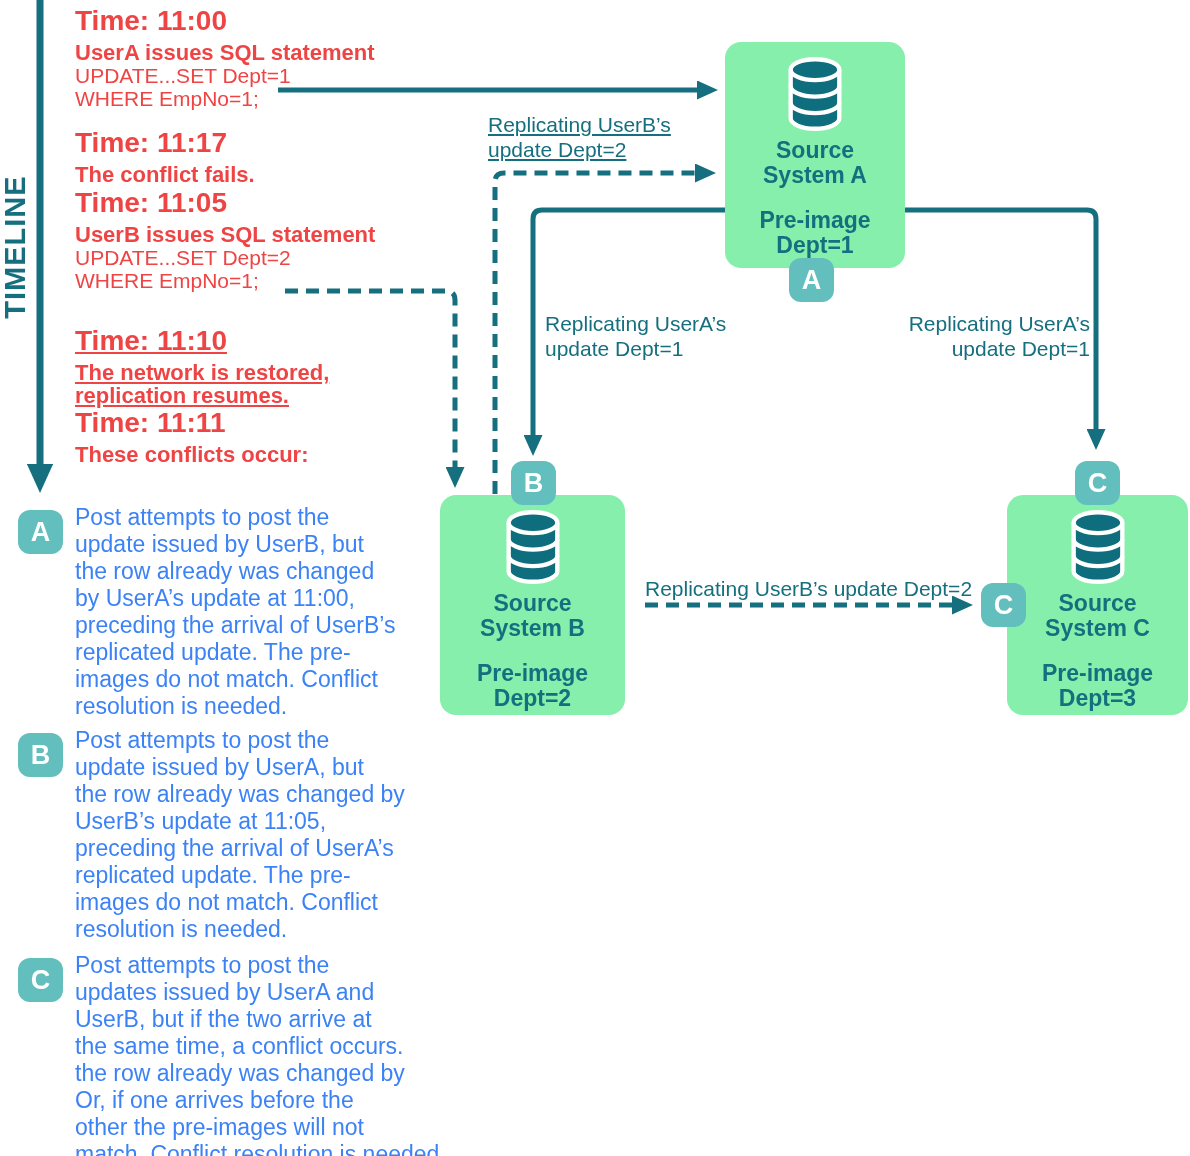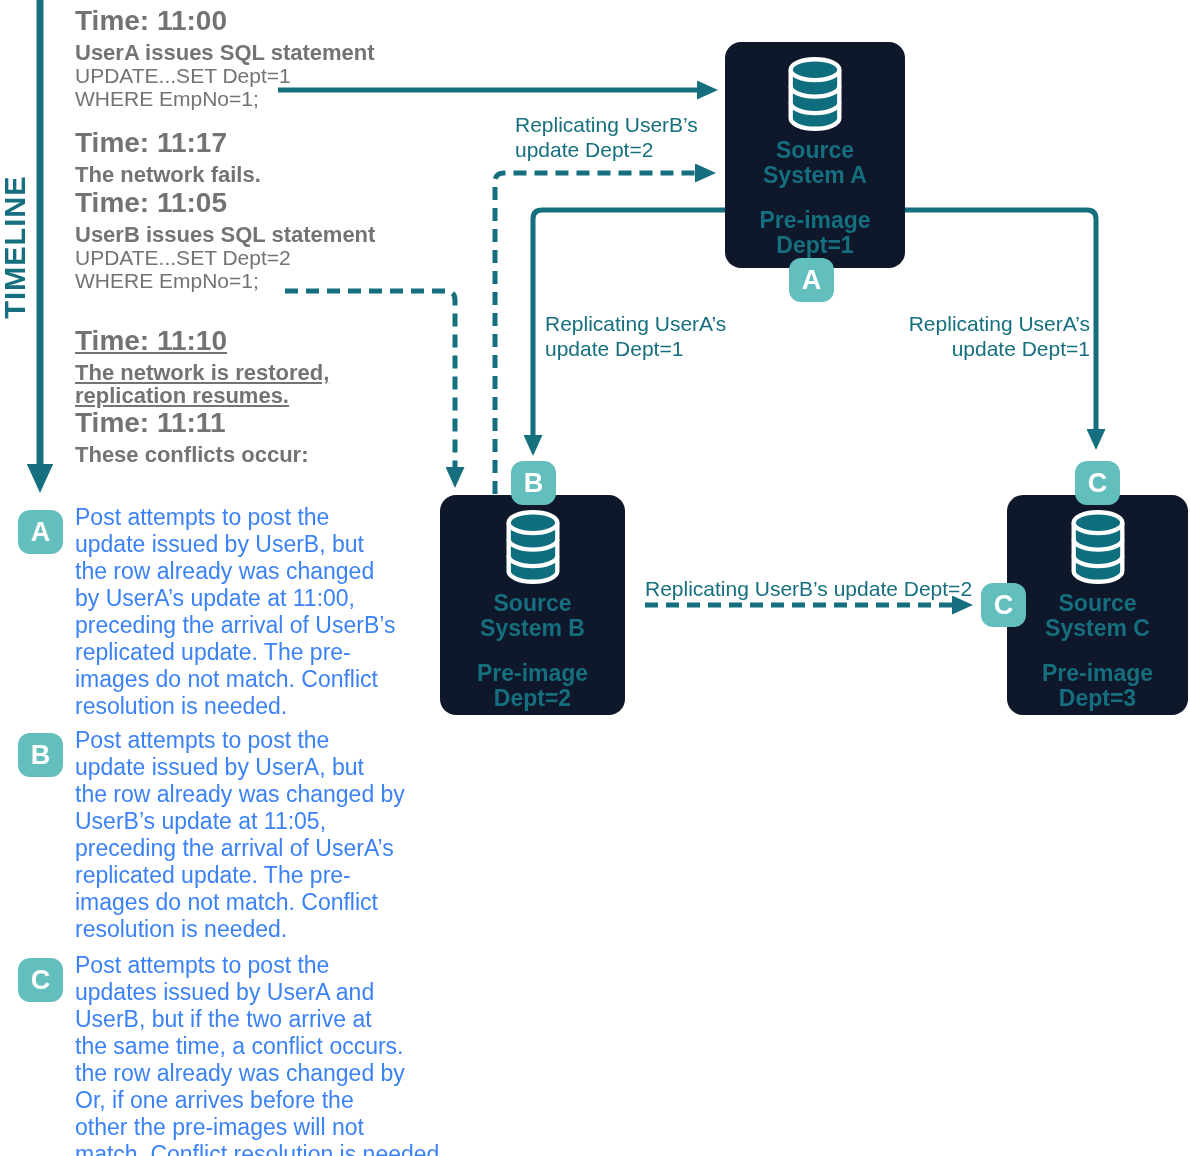--- a/index.html
+++ b/index.html
@@ -8,28 +8,28 @@
     font-family:"Liberation Sans", sans-serif;
   }
   svg.flows{position:absolute;left:0;top:0;pointer-events:none;}
 
   
   .timeline-word{
     position:absolute;left:-65px;top:227px;width:160px;height:40px;
     transform:rotate(-90deg);text-align:center;
     color:#156f7e;font-weight:bold;font-size:29px;letter-spacing:1px;line-height:40px;
   }
-  .event{position:absolute;left:75px;width:420px;color:#737373;}
+  .event{position:absolute;left:75px;width:420px;color:#ef4444;}
   .event-time{font-size:28px;font-weight:bold;line-height:30px;margin-bottom:5px;}
   .event-bold{font-size:22px;font-weight:bold;line-height:23px;white-space:pre-line;}
   .event-plain{font-size:21px;line-height:23px;white-space:pre-line;}
 
   
   .sysbox{
-    position:absolute;background:#0f172a;border-radius:16px;
+    position:absolute;background:#86efac;border-radius:16px;
     display:flex;flex-direction:column;align-items:center;
   }
   .sys-title,.sys-preimage{
     color:#156f7e;font-weight:bold;font-size:23px;line-height:25px;
     text-align:center;white-space:pre-line;
   }
   .sys-title{margin-top:6px;}
   .sys-preimage{margin-top:20px;}
   .dbicon{margin-top:14px;}
 
@@ -81,21 +81,21 @@
   <div class="timeline-word">TIMELINE</div>
 
   <div class="event" style="top:6px;">
     <div class="event-time">Time: 11:00</div>
     <div class="event-bold">UserA issues SQL statement</div>
     <div class="event-plain">UPDATE...SET Dept=1
 WHERE EmpNo=1;</div>
   </div>
   <div class="event" style="top:128px;">
     <div class="event-time">Time: 11:17</div>
-    <div class="event-bold">The network fails.</div>
+    <div class="event-bold">The conflict fails.</div>
   </div>
   <div class="event" style="top:188px;">
     <div class="event-time">Time: 11:05</div>
     <div class="event-bold">UserB issues SQL statement</div>
     <div class="event-plain">UPDATE...SET Dept=2
 WHERE EmpNo=1;</div>
   </div>
   <div class="event" style="top:326px;text-decoration:underline;">
     <div class="event-time">Time: 11:10</div>
     <div class="event-bold">The network is restored,
@@ -142,21 +142,21 @@
       <path d="M10,52 a28,12 0 0 0 56,0" fill="none" stroke="#ffffff" stroke-width="5"></path>
     </svg>
     <div class="sys-title">Source
 System C</div>
     <div class="sys-preimage">Pre-image
 Dept=3</div>
   </div>
   <div class="badge" style="left:1075px;top:461px;">C</div>
   <div class="badge" style="left:981px;top:583px;">C</div>
 
-  <div class="flow-label" style="left:515px;top:112px;">Replicating UserB’s
+  <div class="flow-label" style="left:488px;top:112px;text-decoration:underline;">Replicating UserB’s
 update Dept=2</div>
   <div class="flow-label" style="left:545px;top:311px;">Replicating UserA’s
 update Dept=1</div>
   <div class="flow-label" style="left:850px;top:311px;width:240px;text-align:right;">Replicating UserA’s
 update Dept=1</div>
   <div class="flow-label" style="left:645px;top:576px;">Replicating UserB’s update Dept=2</div>
 
   <div class="badge" style="left:18px;top:510px;">A</div>
   <div class="conflict-text" style="top:504px;">Post attempts to post the
 update issued by UserB, but

